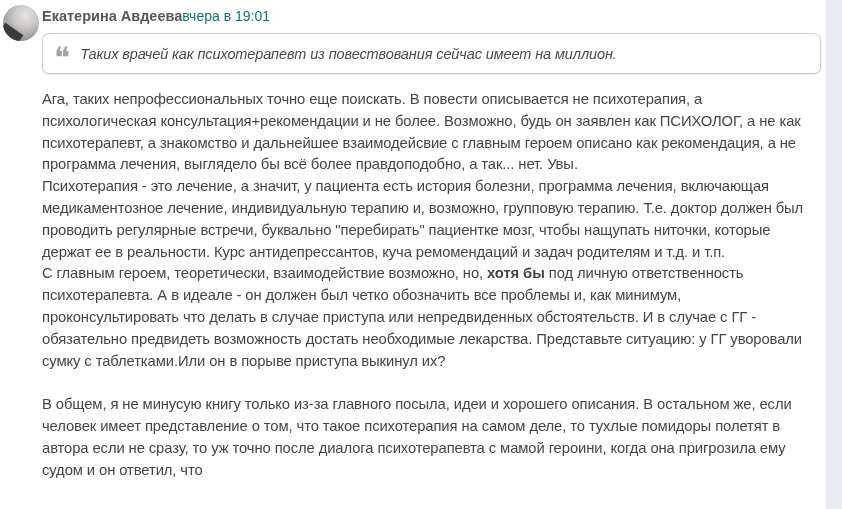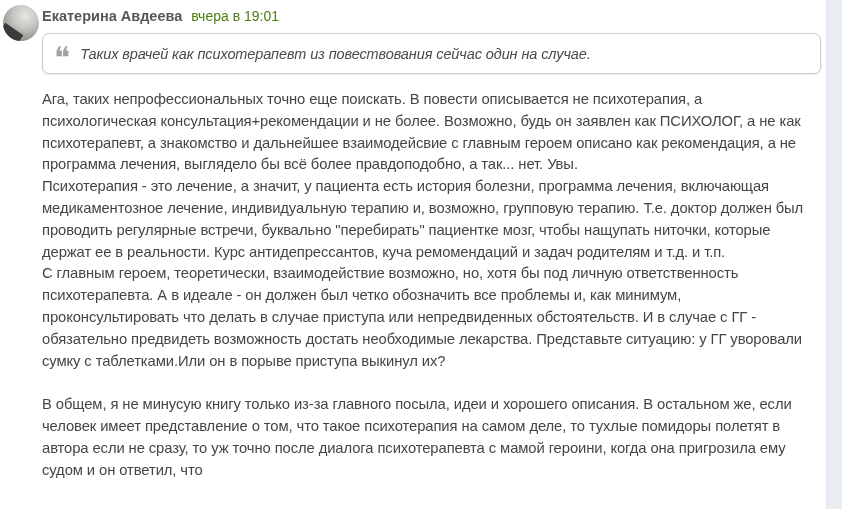--- a/index.html
+++ b/index.html
@@ -45,22 +45,21 @@
   }
   .author-name {
     font-weight: bold;
     font-size: 14.5px;
     color: #575757;
     text-decoration: none;
     cursor: pointer;
   }
   .timestamp {
     font-size: 14px;
-    color: #4d7c0f;
-    margin-left: 9px;
+    color: #0f766e;
   }
   .quote-box {
     width: 779px;
     min-height: 40px;
     border: 1px solid #cccccc;
     border-radius: 7px;
     background: #ffffff;
     box-shadow: 0 1px 2px rgba(0,0,0,0.10);
     display: flex; align-items: center;
     padding: 8px 12px 8px 11px;
@@ -84,39 +83,39 @@
   }
   .comment-body {
     width: 776px;
     font-size: 14.8px;
     line-height: 21.8px;
     color: #454545;
     letter-spacing: -0.1px;
   }
   .para { }
   .para.spaced { margin-top: 21.8px; }
-  .para .bold { font-weight: normal; }
+  .para .bold { font-weight: bold; }
 </style>
 </head>
 <body>
 
 <div class="page">
 
   <div class="avatar"></div>
 
   <div class="comment">
 
     <div class="comment-header">
       <a class="author-name">Екатерина Авдеева</a>
       <span class="timestamp">вчера в 19:01</span>
     </div>
 
     <div class="quote-box">
       <span class="quote-icon">❝</span>
-      <span class="quote-text">Таких врачей как психотерапевт из повествования сейчас один на случае.</span>
+      <span class="quote-text">Таких врачей как психотерапевт из повествования сейчас имеет на миллион.</span>
     </div>
 
     <div class="comment-body">
         <div class="para"><span>Ага, таких непрофессиональных точно еще поискать. В повести описывается не психотерапия, а психологическая консультация+рекомендации и не более. Возможно, будь он заявлен как ПСИХОЛОГ, а не как психотерапевт, а знакомство и дальнейшее взаимодейсвие с главным героем описано как рекомендация, а не программа лечения, выглядело бы всё более правдоподобно, а так... нет. Увы.</span></div>
         <div class="para"><span>Психотерапия - это лечение, а значит, у пациента есть история болезни, программа лечения, включающая медикаментозное лечение, индивидуальную терапию и, возможно, групповую терапию. Т.е. доктор должен был проводить регулярные встречи, буквально "перебирать" пациентке мозг, чтобы нащупать ниточки, которые держат ее в реальности. Курс антидепрессантов, куча ремомендаций и задач родителям и т.д. и т.п.</span></div>
         <div class="para"><span>С главным героем, теоретически, взаимодействие возможно, но, </span><span class="bold">хотя бы</span><span> под личную ответственность психотерапевта. А в идеале - он должен был четко обозначить все проблемы и, как минимум, проконсультировать что делать в случае приступа или непредвиденных обстоятельств. И в случае с ГГ - обязательно предвидеть возможность достать необходимые лекарства. Представьте ситуацию: у ГГ уворовали сумку с таблетками.Или он в порыве приступа выкинул их?</span></div>
         <div class="para spaced"><span>В общем, я не минусую книгу только из-за главного посыла, идеи и хорошего описания. В остальном же, если человек имеет представление о том, что такое психотерапия на самом деле, то тухлые помидоры полетят в автора если не сразу, то уж точно после диалога психотерапевта с мамой героини, когда она пригрозила ему судом и он ответил, что </span></div>
       </div>
 
   </div>

